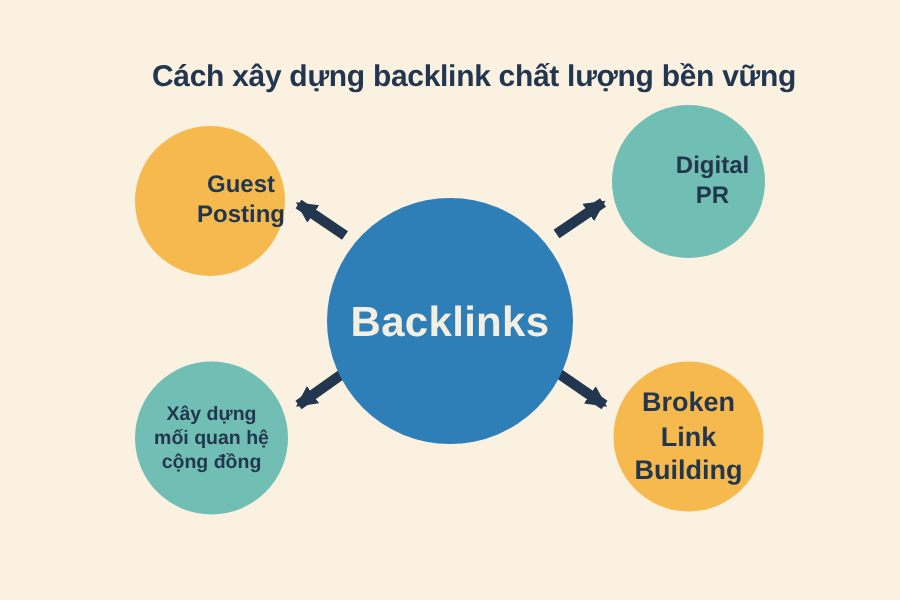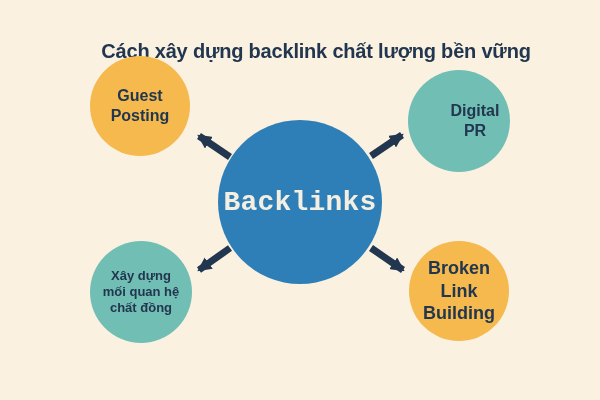--- a/index.html
+++ b/index.html
@@ -46,34 +46,34 @@
     justify-content:center;
     text-align:center;
   }
   .circle .label{
     white-space:pre-line;
     font-weight:bold;
     color:var(--navy);
     line-height:1.25;
   }
   .node-center{
-    left:218px;top:120px;
+    left:218px;top:132px;
     width:164px;height:164px;
     background:var(--blue);
-    font-family:Liberation Mono, monospace;
   }
   .node-center .label{
     color:var(--center_text);
     font-size:28px;
     letter-spacing:0.2px;
   }
   .node-tl{
-    left:90px;top:56px;
+    left:90px;top:84px;
     width:100px;height:100px;
     background:var(--orange);
+    justify-content:flex-end;
   }
   .node-tl .label{font-size:16px;}
   .node-tr{
     left:408px;top:70px;
     width:102px;height:102px;
     background:var(--teal);
   }
   .node-tr .label{font-size:16px;margin-left:32px;}
   .node-bl{
     left:90px;top:241px;
@@ -117,21 +117,21 @@
   </div>
 
   <div class="circle node-tr">
     <span class="label">Digital
 PR</span>
   </div>
 
   <div class="circle node-bl">
     <span class="label">Xây dựng
 mối quan hệ
-chất đồng</span>
+cộng đồng</span>
   </div>
 
   <div class="circle node-br">
     <span class="label">Broken
 Link
 Building</span>
   </div>
 
 </div>
 

